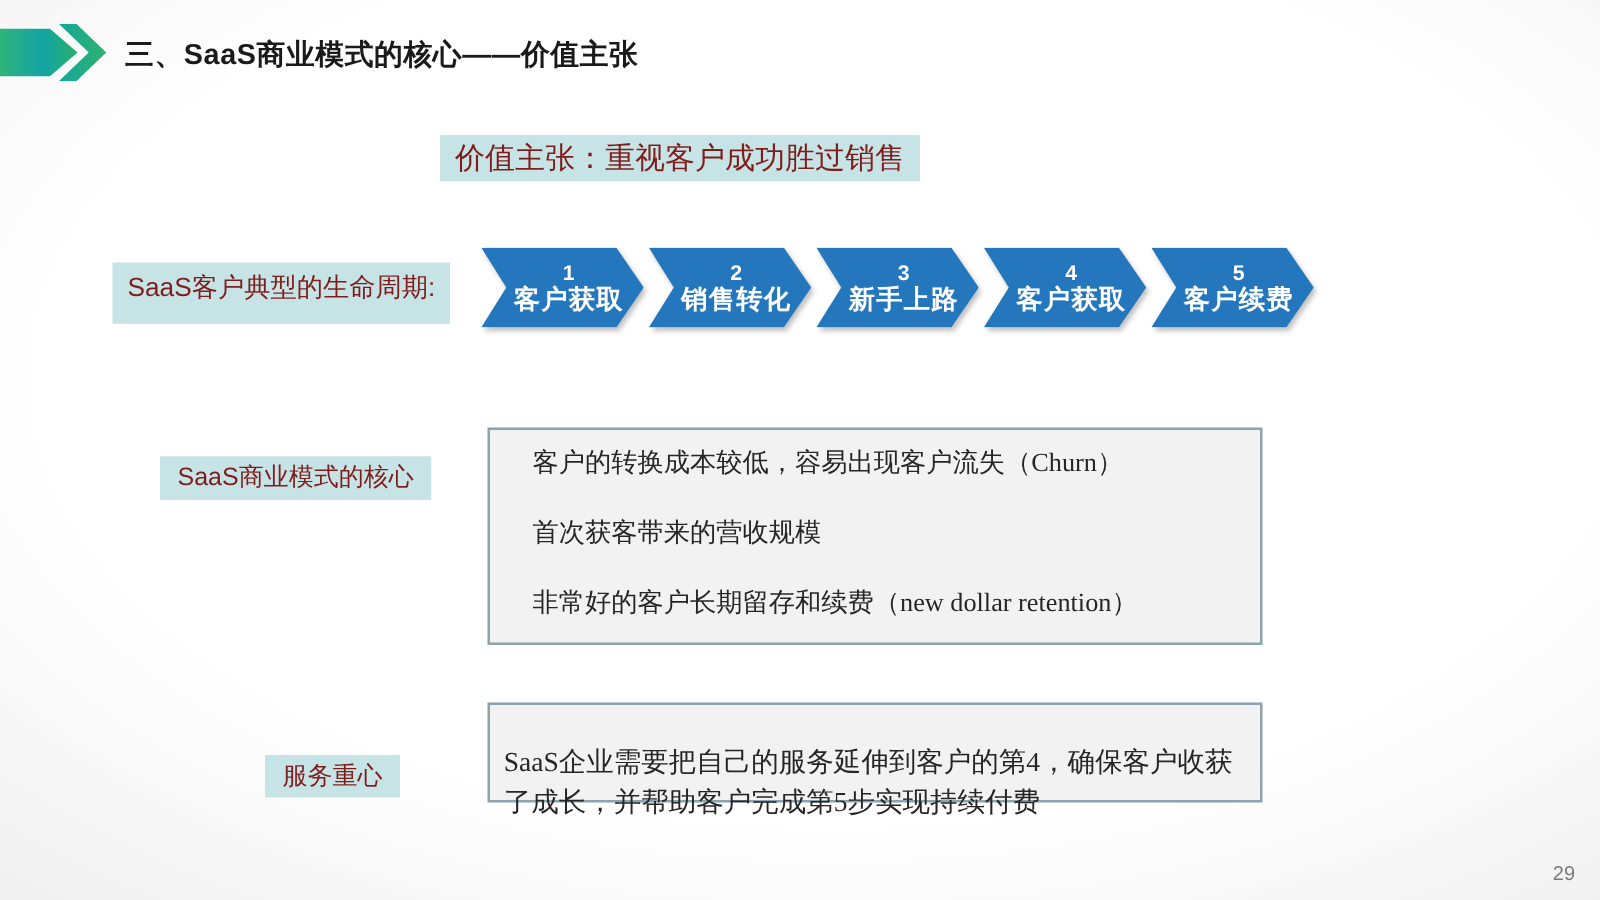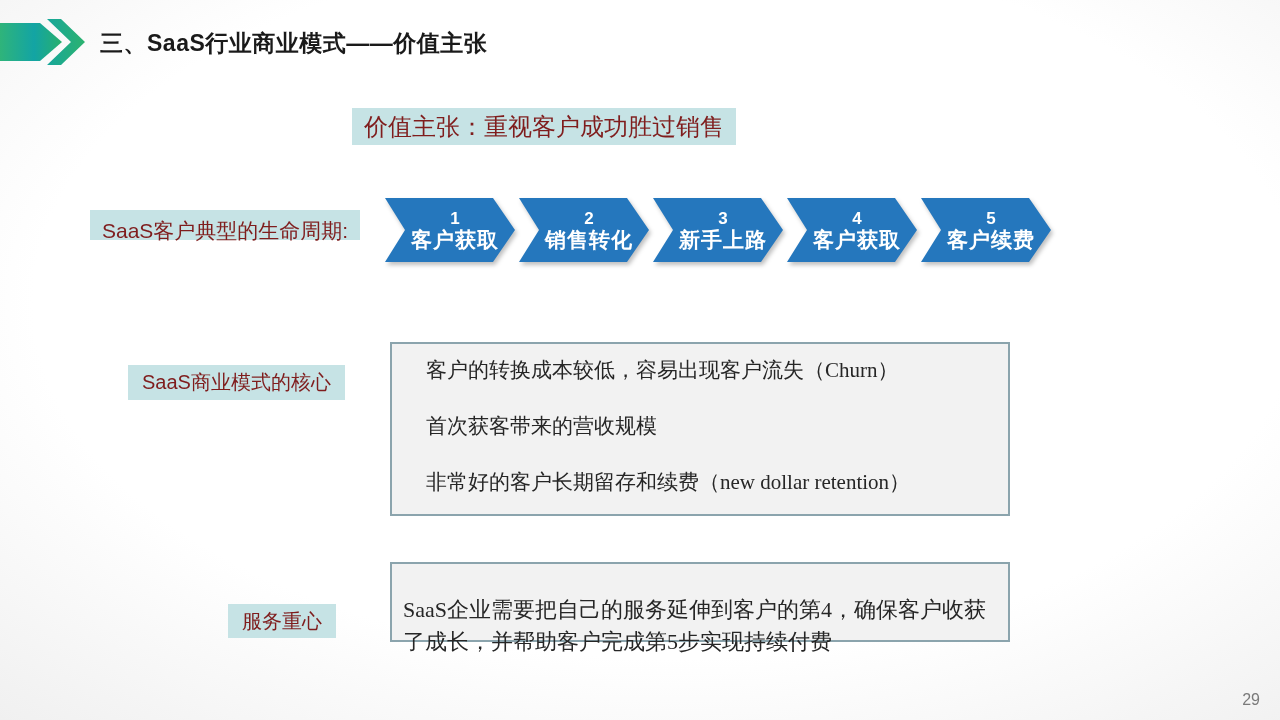--- a/index.html
+++ b/index.html
@@ -46,37 +46,37 @@
     top: 108px;
     height: 37px;
     line-height: 37px;
     padding: 0 12px;
     font-size: 24px;
   }
   .lifecycle-label {
     position: absolute;
     left: 90px;
     top: 210px;
-    height: 30px;
+    height: 49px;
     line-height: 41px;
     padding: 0 12px;
     font-size: 21px;
   }
   .core-label {
     position: absolute;
     left: 128px;
     top: 365px;
     height: 35px;
     line-height: 35px;
     padding: 0 14px;
     font-size: 20px;
   }
   .service-label {
     position: absolute;
-    left: 228px;
+    left: 212px;
     top: 604px;
     height: 34px;
     line-height: 34px;
     padding: 0 14px;
     font-size: 20px;
   }
 
   
   .chevron-row {
     position: absolute;
@@ -154,21 +154,21 @@
       </linearGradient>
       <linearGradient id="gChev" x1="0" y1="0" x2="1" y2="0">
         <stop offset="0" stop-color="#17a79b"></stop>
         <stop offset="1" stop-color="#2cb26f"></stop>
       </linearGradient>
     </defs>
     <polygon points="0,4 40,4 62,23 40,42 0,42" fill="url(#gArrow)"></polygon>
     <polygon points="47,0 71,23 47,46 61,46 85,23 61,0" fill="url(#gChev)"></polygon>
   </svg>
 
-  <h1 class="slide-title">三、SaaS行业商业模式——价值主张</h1>
+  <h1 class="slide-title">三、SaaS商业模式的核心——价值主张</h1>
 
   <div class="hl value-prop">价值主张：重视客户成功胜过销售</div>
 
   <div class="hl lifecycle-label">SaaS客户典型的生命周期:</div>
 
   <div class="chevron-row">
     <div class="chevron">
       <div class="num">1</div>
       <div class="lbl">客户获取</div>
     </div>

